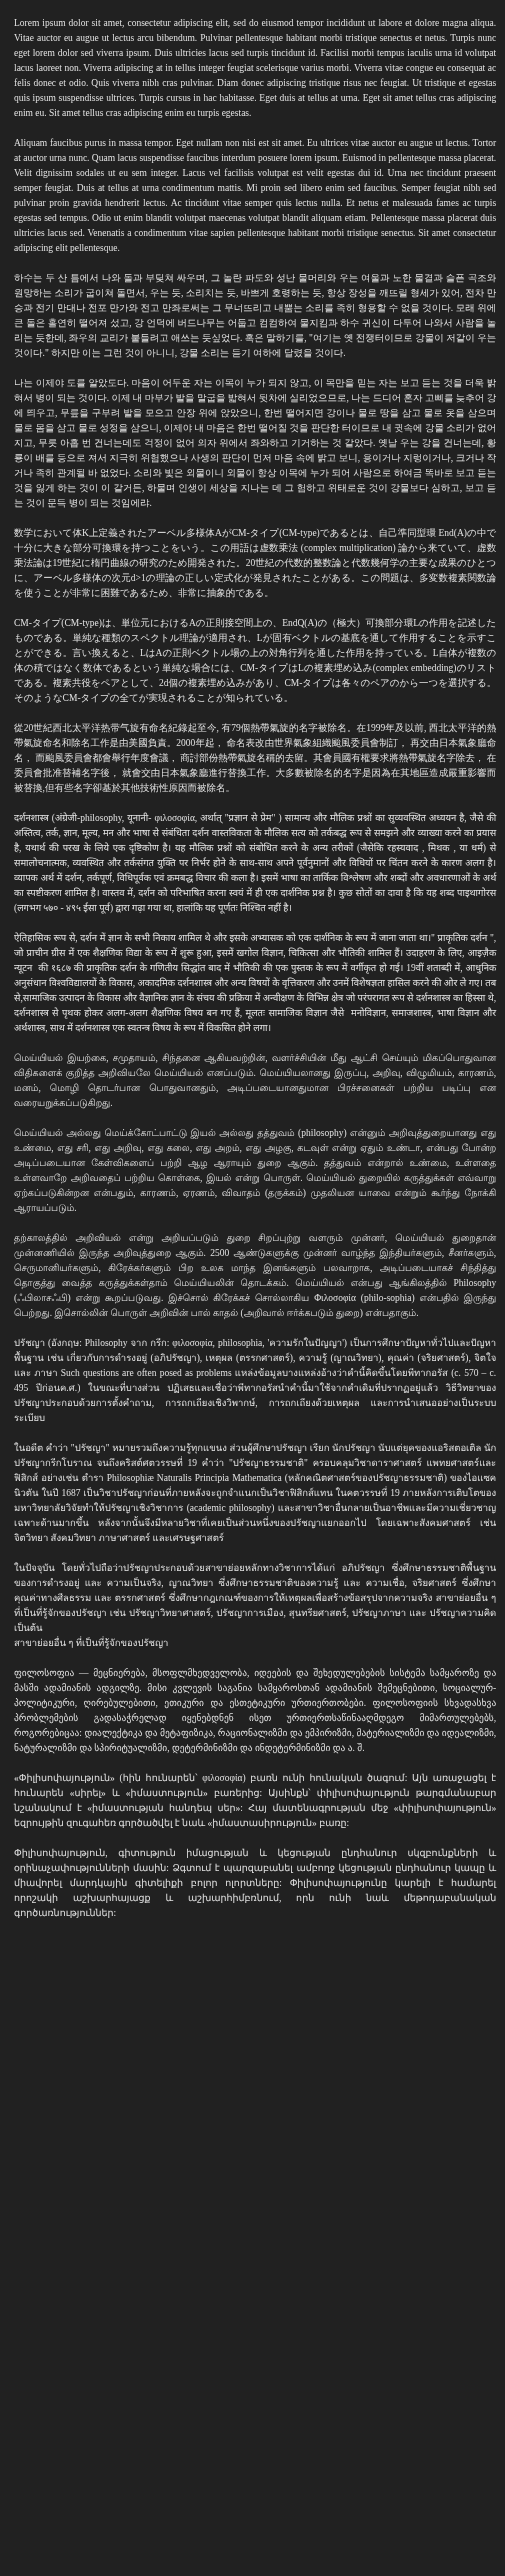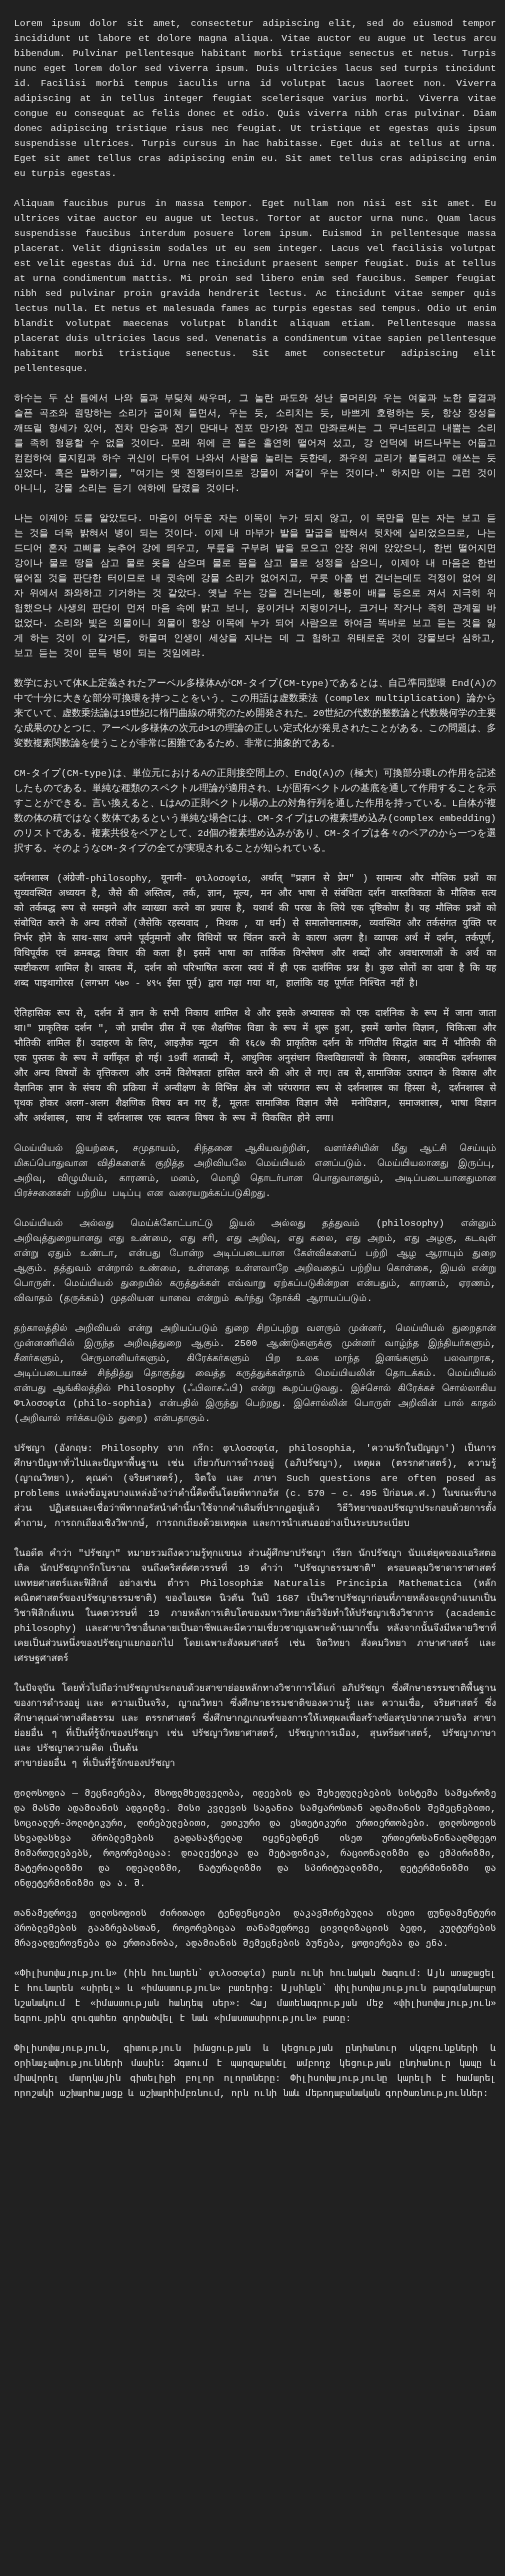--- a/index.html
+++ b/index.html
@@ -7,21 +7,21 @@
     padding: 0;
     background: #212121;
   }
   .page {
     width: 505px;
     height: 2576px;
     box-sizing: border-box;
     background: #212121;
     color: #e2e2e2;
     padding: 16.4px 8.8px 0 14px;
-    font-family: Liberation Mono, monospace;
+    font-family: Liberation Serif, serif;
     font-size: 9.5px;
     line-height: 15px;
     text-align: justify;
     overflow: hidden;
   }
   .page p {
     margin: 0 0 15px 0;
     white-space: pre-wrap;
     overflow-wrap: break-word;
   }
@@ -29,27 +29,27 @@
 </head>
 <body>
 
 <div class="page">
   <p lang="en">Lorem ipsum dolor sit amet, consectetur adipiscing elit, sed do eiusmod tempor incididunt ut labore et dolore magna aliqua. Vitae auctor eu augue ut lectus arcu bibendum. Pulvinar pellentesque habitant morbi tristique senectus et netus. Turpis nunc eget lorem dolor sed viverra ipsum. Duis ultricies lacus sed turpis tincidunt id. Facilisi morbi tempus iaculis urna id volutpat lacus laoreet non. Viverra adipiscing at in tellus integer feugiat scelerisque varius morbi. Viverra vitae congue eu consequat ac felis donec et odio. Quis viverra nibh cras pulvinar. Diam donec adipiscing tristique risus nec feugiat. Ut tristique et egestas quis ipsum suspendisse ultrices. Turpis cursus in hac habitasse. Eget duis at tellus at urna. Eget sit amet tellus cras adipiscing enim eu. Sit amet tellus cras adipiscing enim eu turpis egestas.</p>
   <p lang="en">Aliquam faucibus purus in massa tempor. Eget nullam non nisi est sit amet. Eu ultrices vitae auctor eu augue ut lectus. Tortor at auctor urna nunc. Quam lacus suspendisse faucibus interdum posuere lorem ipsum. Euismod in pellentesque massa placerat. Velit dignissim sodales ut eu sem integer. Lacus vel facilisis volutpat est velit egestas dui id. Urna nec tincidunt praesent semper feugiat. Duis at tellus at urna condimentum mattis. Mi proin sed libero enim sed faucibus. Semper feugiat nibh sed pulvinar proin gravida hendrerit lectus. Ac tincidunt vitae semper quis lectus nulla. Et netus et malesuada fames ac turpis egestas sed tempus. Odio ut enim blandit volutpat maecenas volutpat blandit aliquam etiam. Pellentesque massa placerat duis ultricies lacus sed. Venenatis a condimentum vitae sapien pellentesque habitant morbi tristique senectus. Sit amet consectetur adipiscing elit pellentesque.</p>
   <p lang="ko">하수는 두 산 틈에서 나와 돌과 부딪쳐 싸우며, 그 놀란 파도와 성난 물머리와 우는 여울과 노한 물결과 슬픈 곡조와 원망하는 소리가 굽이쳐 돌면서, 우는 듯, 소리치는 듯, 바쁘게 호령하는 듯, 항상 장성을 깨뜨릴 형세가 있어, 전차 만승과 전기 만대나 전포 만가와 전고 만좌로써는 그 무너뜨리고 내뿜는 소리를 족히 형용할 수 없을 것이다. 모래 위에 큰 돌은 홀연히 떨어져 섰고, 강 언덕에 버드나무는 어둡고 컴컴하여 물지킴과 하수 귀신이 다투어 나와서 사람을 놀리는 듯한데, 좌우의 교리가 붙들려고 애쓰는 듯싶었다. 혹은 말하기를, "여기는 옛 전쟁터이므로 강물이 저같이 우는 것이다." 하지만 이는 그런 것이 아니니, 강물 소리는 듣기 여하에 달렸을 것이다.</p>
   <p lang="ko">나는 이제야 도를 알았도다. 마음이 어두운 자는 이목이 누가 되지 않고, 이 목만을 믿는 자는 보고 듣는 것을 더욱 밝혀서 병이 되는 것이다. 이제 내 마부가 발을 말굽을 밟혀서 뒷차에 실리었으므로, 나는 드디어 혼자 고삐를 늦추어 강에 띄우고, 무릎을 구부려 발을 모으고 안장 위에 앉았으니, 한번 떨어지면 강이나 물로 땅을 삼고 물로 옷을 삼으며 물로 몸을 삼고 물로 성정을 삼으니, 이제야 내 마음은 한번 떨어질 것을 판단한 터이므로 내 귓속에 강물 소리가 없어지고, 무릇 아홉 번 건너는데도 걱정이 없어 의자 위에서 좌와하고 기거하는 것 같았다. 옛날 우는 강을 건너는데, 황룡이 배를 등으로 져서 지극히 위험했으나 사생의 판단이 먼저 마음 속에 밝고 보니, 용이거나 지렁이거나, 크거나 작거나 족히 관계될 바 없었다. 소리와 빛은 외물이니 외물이 항상 이목에 누가 되어 사람으로 하여금 똑바로 보고 듣는 것을 잃게 하는 것이 이 같거든, 하물며 인생이 세상을 지나는 데 그 험하고 위태로운 것이 강물보다 심하고, 보고 듣는 것이 문득 병이 되는 것임에랴.</p>
   <p lang="ja">数学において体K上定義されたアーベル多様体AがCM-タイプ(CM-type)であるとは、自己準同型環 End(A)の中で十分に大きな部分可換環を持つことをいう。この用語は虚数乗法 (complex multiplication) 論から来ていて、虚数乗法論は19世紀に楕円曲線の研究のため開発された。20世紀の代数的整数論と代数幾何学の主要な成果のひとつに、アーベル多様体の次元d&gt;1の理論の正しい定式化が発見されたことがある。この問題は、多変数複素関数論を使うことが非常に困難であるため、非常に抽象的である。</p>
   <p lang="ja">CM-タイプ(CM-type)は、単位元におけるAの正則接空間上の、EndQ(A)の（極大）可換部分環Lの作用を記述したものである。単純な種類のスペクトル理論が適用され、Lが固有ベクトルの基底を通して作用することを示すことができる。言い換えると、LはAの正則ベクトル場の上の対角行列を通した作用を持っている。L自体が複数の体の積ではなく数体であるという単純な場合には、CM-タイプはLの複素埋め込み(complex embedding)のリストである。複素共役をペアとして、2d個の複素埋め込みがあり、CM-タイプは各々のペアのから一つを選択する。そのようなCM-タイプの全てが実現されることが知られている。</p>
+  <p lang="zh">從20世紀西北太平洋热带气旋有命名紀錄起至今, 有79個熱帶氣旋的名字被除名。在1999年及以前, 西北太平洋的熱帶氣旋命名和除名工作是由美國負責。2000年起， 命名表改由世界氣象組織颱風委員會制訂， 再交由日本氣象廳命名， 而颱風委員會都會舉行年度會議， 商討部份熱帶氣旋名稱的去留。其會員國有權要求將熱帶氣旋名字除去， 在委員會批准替補名字後， 就會交由日本氣象廳進行替換工作。大多數被除名的名字是因為在其地區造成嚴重影響而被替換,但有些名字卻基於其他技術性原因而被除名。</p>
   <p lang="hi">दर्शनशास्त्र (अंग्रेजी-philosophy, यूनानी- φιλοσοφία, अर्थात् "प्रज्ञान से प्रेम" ) सामान्य और मौलिक प्रश्नों का सुव्यवस्थित अध्ययन है, जैसे की अस्तित्व, तर्क, ज्ञान, मूल्य, मन और भाषा से संबंधिता दर्शन वास्तविकता के मौलिक सत्य को तर्कबद्ध रूप से समझने और व्याख्या करने का प्रयास है, यथार्थ की परख के लिये एक दृष्टिकोण है। यह मौलिक प्रश्नों को संबोधित करने के अन्य तरीकों (जैसेकि रहस्यवाद , मिथक , या धर्म) से समालोचनात्मक, व्यवस्थित और तर्कसंगत युक्ति पर निर्भर होने के साथ-साथ अपने पूर्वनुमानों और विधियों पर चिंतन करने के कारण अलग है। व्यापक अर्थ में दर्शन, तर्कपूर्ण, विधिपूर्वक एवं क्रमबद्ध विचार की कला है। इसमें भाषा का तार्किक विश्लेषण और शब्दों और अवधारणाओं के अर्थ का स्पष्टीकरण शामिल है। वास्तव में, दर्शन को परिभाषित करना स्वयं में ही एक दार्शनिक प्रश्न है। कुछ सोतों का दावा है कि यह शब्द पाइथागोरस (लगभग ५७० - ४९५ ईसा पूर्व) द्वारा गढ़ा गया था, हालांकि यह पूर्णतः निश्चित नहीं है।</p>
   <p lang="hi">ऐतिहासिक रूप से, दर्शन में ज्ञान के सभी निकाय शामिल थे और इसके अभ्यासक को एक दार्शनिक के रूप में जाना जाता था।" प्राकृतिक दर्शन ", जो प्राचीन ग्रीस में एक शैक्षणिक विद्या के रूप में शुरू हुआ, इसमें खगोल विज्ञान, चिकित्सा और भौतिकी शामिल हैं। उदाहरण के लिए, आइज़ैक न्यूटन  की १६८७ की प्राकृतिक दर्शन के गणितीय सिद्धांत बाद में भौतिकी की एक पुस्तक के रूप में वर्गीकृत हो गई। 19वीं शताब्दी में, आधुनिक अनुसंधान विश्वविद्यालयों के विकास, अकादमिक दर्शनशास्त्र और अन्य विषयों के वृत्तिकरण और उनमें विशेषज्ञता हासिल करने की ओर ले गए। तब से,सामाजिक उत्पादन के विकास और वैज्ञानिक ज्ञान के संचय की प्रक्रिया में अन्वीक्षण के विभिन्न क्षेत्र जो परंपरागत रूप से दर्शनशास्त्र का हिस्सा थे, दर्शनशास्त्र से पृथक होकर अलग-अलग शैक्षणिक विषय बन गए हैं, मूलतः सामाजिक विज्ञान जैसे  मनोविज्ञान, समाजशास्त्र, भाषा विज्ञान और अर्थशास्त्र, साथ में दर्शनशास्त्र एक स्वतन्त्र विषय के रूप में विकसित होने लगा।</p>
   <p lang="ta">மெய்யியல் இயற்கை, சமுதாயம், சிந்தனை ஆகியவற்றின், வளர்ச்சியின் மீது ஆட்சி செய்யும் மிகப்பொதுவான விதிகளைக் குறித்த அறிவியலே மெய்யியல் எனப்படும். மெய்யியலானது இருப்பு, அறிவு, விழுமியம், காரணம், மனம், மொழி தொடர்பான பொதுவானதும், அடிப்படையானதுமான பிரச்சனைகள் பற்றிய படிப்பு என வரையறுக்கப்படுகிறது.</p>
   <p lang="ta">மெய்யியல் அல்லது மெய்க்கோட்பாட்டு இயல் அல்லது தத்துவம் (philosophy) என்னும் அறிவுத்துறையானது எது உண்மை, எது சரி, எது அறிவு, எது கலை, எது அறம், எது அழகு, கடவுள் என்று ஏதும் உண்டா, என்பது போன்ற அடிப்படையான கேள்விகளைப் பற்றி ஆழ ஆராயும் துறை ஆகும். தத்துவம் என்றால் உண்மை, உள்ளதை உள்ளவாறே அறிவதைப் பற்றிய கொள்கை, இயல் என்று பொருள். மெய்யியல் துறையில் கருத்துக்கள் எவ்வாறு ஏற்கப்படுகின்றன என்பதும், காரணம், ஏரணம், விவாதம் (தருக்கம்) முதலியன யாவை என்றும் கூர்ந்து நோக்கி ஆராயப்படும்.</p>
   <p lang="ta">தற்காலத்தில் அறிவியல் என்று அறியப்படும் துறை சிறப்புற்று வளரும் முன்னர், மெய்யியல் துறைதான் முன்னணியில் இருந்த அறிவுத்துறை ஆகும். 2500 ஆண்டுகளுக்கு முன்னர் வாழ்ந்த இந்தியர்களும், சீனர்களும், செருமானியர்களும், கிரேக்கர்களும் பிற உலக மாந்த இனங்களும் பலவாறாக, அடிப்படையாகச் சிந்தித்து தொகுத்து வைத்த கருத்துக்கள்தாம் மெய்யியலின் தொடக்கம். மெய்யியல் என்பது ஆங்கிலத்தில் Philosophy (ஃபிலாசஃபி) என்று கூறப்படுவது. இச்சொல் கிரேக்கச் சொல்லாகிய Φιλοσοφία (philo-sophia) என்பதில் இருந்து பெற்றது. இசொல்லின் பொருள் அறிவின் பால் காதல் (அறிவால் ஈர்க்கபடும் துறை) என்பதாகும்.</p>
   <p lang="th">ปรัชญา (อังกฤษ: Philosophy จาก กรีก: φιλοσοφία, philosophia, 'ความรักในปัญญา') เป็นการศึกษาปัญหาทั่วไปและปัญหาพื้นฐาน เช่น เกี่ยวกับการดำรงอยู่ (อภิปรัชญา), เหตุผล (ตรรกศาสตร์), ความรู้ (ญาณวิทยา), คุณค่า (จริยศาสตร์), จิตใจ และ ภาษา Such questions are often posed as problems แหล่งข้อมูลบางแหล่งอ้างว่าคำนี้คิดขึ้นโดยพีทากอรัส (c. 570 – c. 495 ปีก่อนค.ศ.) ในขณะที่บางส่วน ปฏิเสธและเชื่อว่าพีทากอรัสนำคำนี้มาใช้จากคำเดิมที่ปรากฏอยู่แล้ว วิธีวิทยาของปรัชญาประกอบด้วยการตั้งคำถาม, การถกเถียงเชิงวิพากษ์, การถกเถียงด้วยเหตุผล และการนำเสนออย่างเป็นระบบระเบียบ</p>
   <p lang="th">ในอดีต คำว่า "ปรัชญา" หมายรวมถึงความรู้ทุกแขนง ส่วนผู้ศึกษาปรัชญา เรียก นักปรัชญา นับแต่ยุคของแอริสตอเติล นักปรัชญากรีกโบราณ จนถึงคริสต์ศตวรรษที่ 19 คำว่า "ปรัชญาธรรมชาติ" ครอบคลุมวิชาดาราศาสตร์ แพทยศาสตร์และฟิสิกส์ อย่างเช่น ตำรา Philosophiæ Naturalis Principia Mathematica (หลักคณิตศาสตร์ของปรัชญาธรรมชาติ) ของไอแซค นิวตัน ในปี 1687 เป็นวิชาปรัชญาก่อนที่ภายหลังจะถูกจำแนกเป็นวิชาฟิสิกส์แทน ในคตวรรษที่ 19 ภายหลังการเติบโตของมหาวิทยาลัยวิจัยทำให้ปรัชญาเชิงวิชาการ (academic philosophy) และสาขาวิชาอื่นกลายเป็นอาชีพและมีความเชี่ยวชาญเฉพาะด้านมากขึ้น หลังจากนั้นจึงมีหลายวิชาที่เคยเป็นส่วนหนึ่งของปรัชญาแยกออกไป โดยเฉพาะสังคมศาสตร์ เช่น จิตวิทยา สังคมวิทยา ภาษาศาสตร์ และเศรษฐศาสตร์</p>
   <p lang="th">ในปัจจุบัน โดยทั่วไปถือว่าปรัชญาประกอบด้วยสาขาย่อยหลักทางวิชาการได้แก่ อภิปรัชญา ซึ่งศึกษาธรรมชาติพื้นฐานของการดำรงอยู่ และ ความเป็นจริง, ญาณวิทยา ซึ่งศึกษาธรรมชาติของความรู้ และ ความเชื่อ, จริยศาสตร์ ซึ่งศึกษาคุณค่าทางศีลธรรม และ ตรรกศาสตร์ ซึ่งศึกษากฎเกณฑ์ของการให้เหตุผลเพื่อสร้างข้อสรุปจากความจริง สาขาย่อยอื่น ๆ ที่เป็นที่รู้จักของปรัชญา เช่น ปรัชญาวิทยาศาสตร์, ปรัชญาการเมือง, สุนทรียศาสตร์, ปรัชญาภาษา และ ปรัชญาความคิด เป็นต้น
 สาขาย่อยอื่น ๆ ที่เป็นที่รู้จักของปรัชญา</p>
   <p lang="ka">ფილოსოფია — მეცნიერება, მსოფლმხედველობა, იდეების და შეხედულებების სისტემა სამყაროზე და მასში ადამიანის ადგილზე. მისი კვლევის საგანია სამყაროსთან ადამიანის შემეცნებითი, სოციალურ-პოლიტიკური, ღირებულებითი, ეთიკური და ესთეტიკური ურთიერთობები. ფილოსოფიის სხვადასხვა პრობლემების გადასაჭრელად იყენებდნენ ისეთ ურთიერთსაწინააღმდეგო მიმართულებებს, როგორებიცაა: დიალექტიკა და მეტაფიზიკა, რაციონალიზმი და ემპირიზმი, მატერიალიზმი და იდეალიზმი, ნატურალიზმი და სპირიტუალიზმი, დეტერმინიზმი და ინდეტერმინიზმი და ა. შ.</p>
-  <p lang="ka">თანამედროვე ფილოსოფიის ძირითადი ტენდენციები დაკავშირებულია ისეთი ფუნდამენტური პრობლემების გააზრებასთან, როგორებიცაა თანამედროვე ცივილიზაციის ბედი, კულტურების მრავალფეროვნება და ერთიანობა, ადამიანის შემეცნების ბუნება, ყოფიერება და ენა.</p>
   <p lang="hy">«Փիլիսոփայություն» (հին հունարեն՝ φιλοσοφία) բառն ունի հունական ծագում: Այն առաջացել է հունարեն «սիրել» և «իմաստություն» բառերից: Այսինքն՝ փիլիսոփայություն թարգմանաբար նշանակում է «իմաստության հանդեպ սեր»: Հայ մատենագրության մեջ «փիլիսոփայություն» եզրույթին զուգահեռ գործածվել է նաև «իմաստասիրություն» բառը:</p>
   <p lang="hy">Փիլիսոփայություն, գիտություն իմացության և կեցության ընդհանուր սկզբունքների և օրինաչափությունների մասին: Ձգտում է պարզաբանել ամբողջ կեցության ընդհանուր կապը և միավորել մարդկային գիտելիքի բոլոր ոլորտները: Փիլիսոփայությունը կարելի է համարել որոշակի աշխարհայացք և աշխարհիմբռնում, որն ունի նաև մեթոդաբանական գործառնություններ:</p>
 </div>
 
 
 </body></html>

